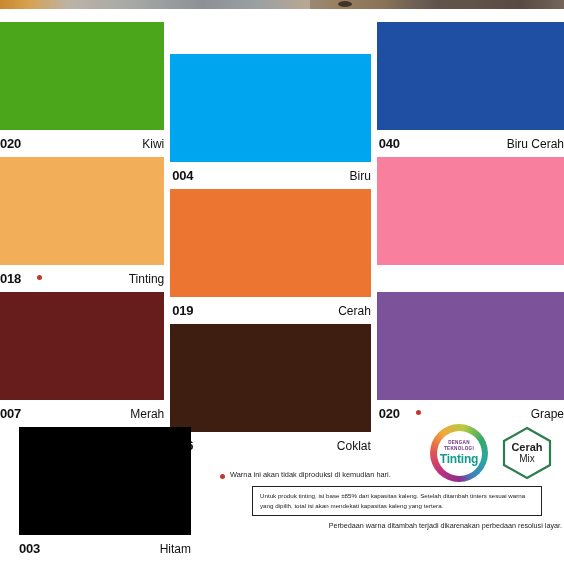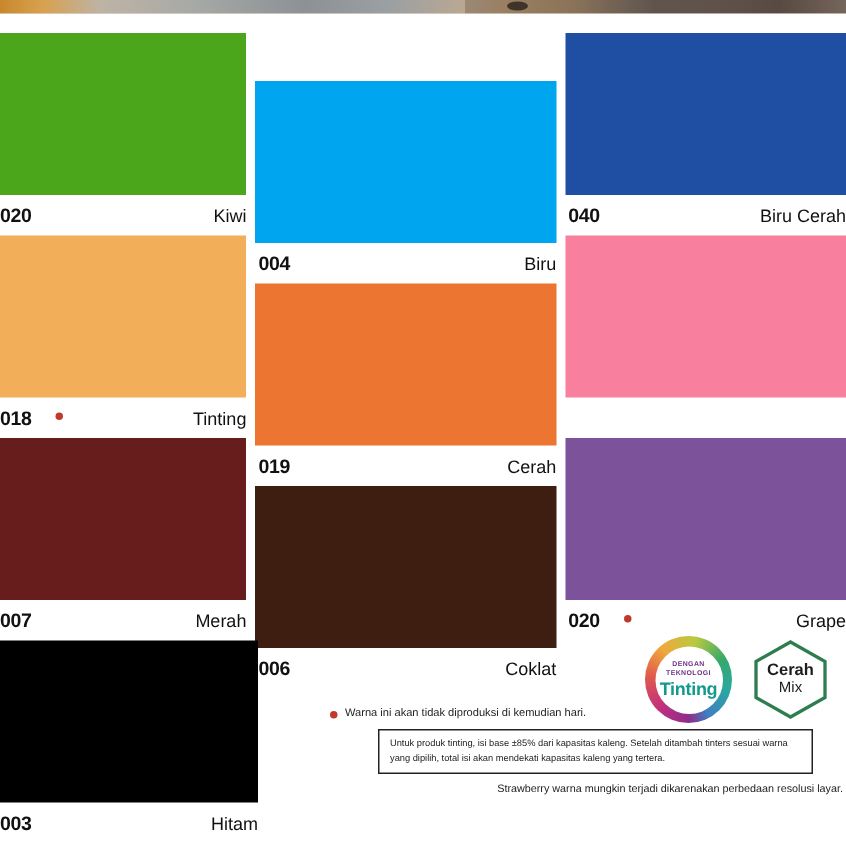--- a/index.html
+++ b/index.html
@@ -116,21 +116,21 @@
     top: -1px;
   }
   .cname {
     margin-left: auto;
     font-size: 12px;
     color: #111111;
   }
   .cell.col1 .caption, .cell.col2 .caption { padding-left: 2px; }
 
   
-  .row.last { height: 135px; }
+  .row.last { height: 135px; padding-left: 19px; }
   .row.last .filler { flex: 1; }
 
   
   .bottom {
     position: absolute;
     left: 218px;
     top: 424px;
     width: 346px;
     height: 140px;
   }
@@ -382,16 +382,16 @@
   <div class="note-line">
     <span class="bullet"></span>
     <span>Warna ini akan tidak diproduksi di kemudian hari.</span>
   </div>
 
   <div class="boxed">
     <span>Untuk produk tinting, isi base ±85% dari kapasitas kaleng. Setelah ditambah tinters sesuai warna yang dipilih, total isi akan mendekati kapasitas kaleng yang tertera.</span>
   </div>
 
   <div class="disclaimer">
-    <span class="l2">Strawberry warna mungkin terjadi dikarenakan perbedaan resolusi layar.</span>
+    <span class="l2">Perbedaan warna ditambah terjadi dikarenakan perbedaan resolusi layar.</span>
   </div>
 
 </div>
 
 </body></html>

